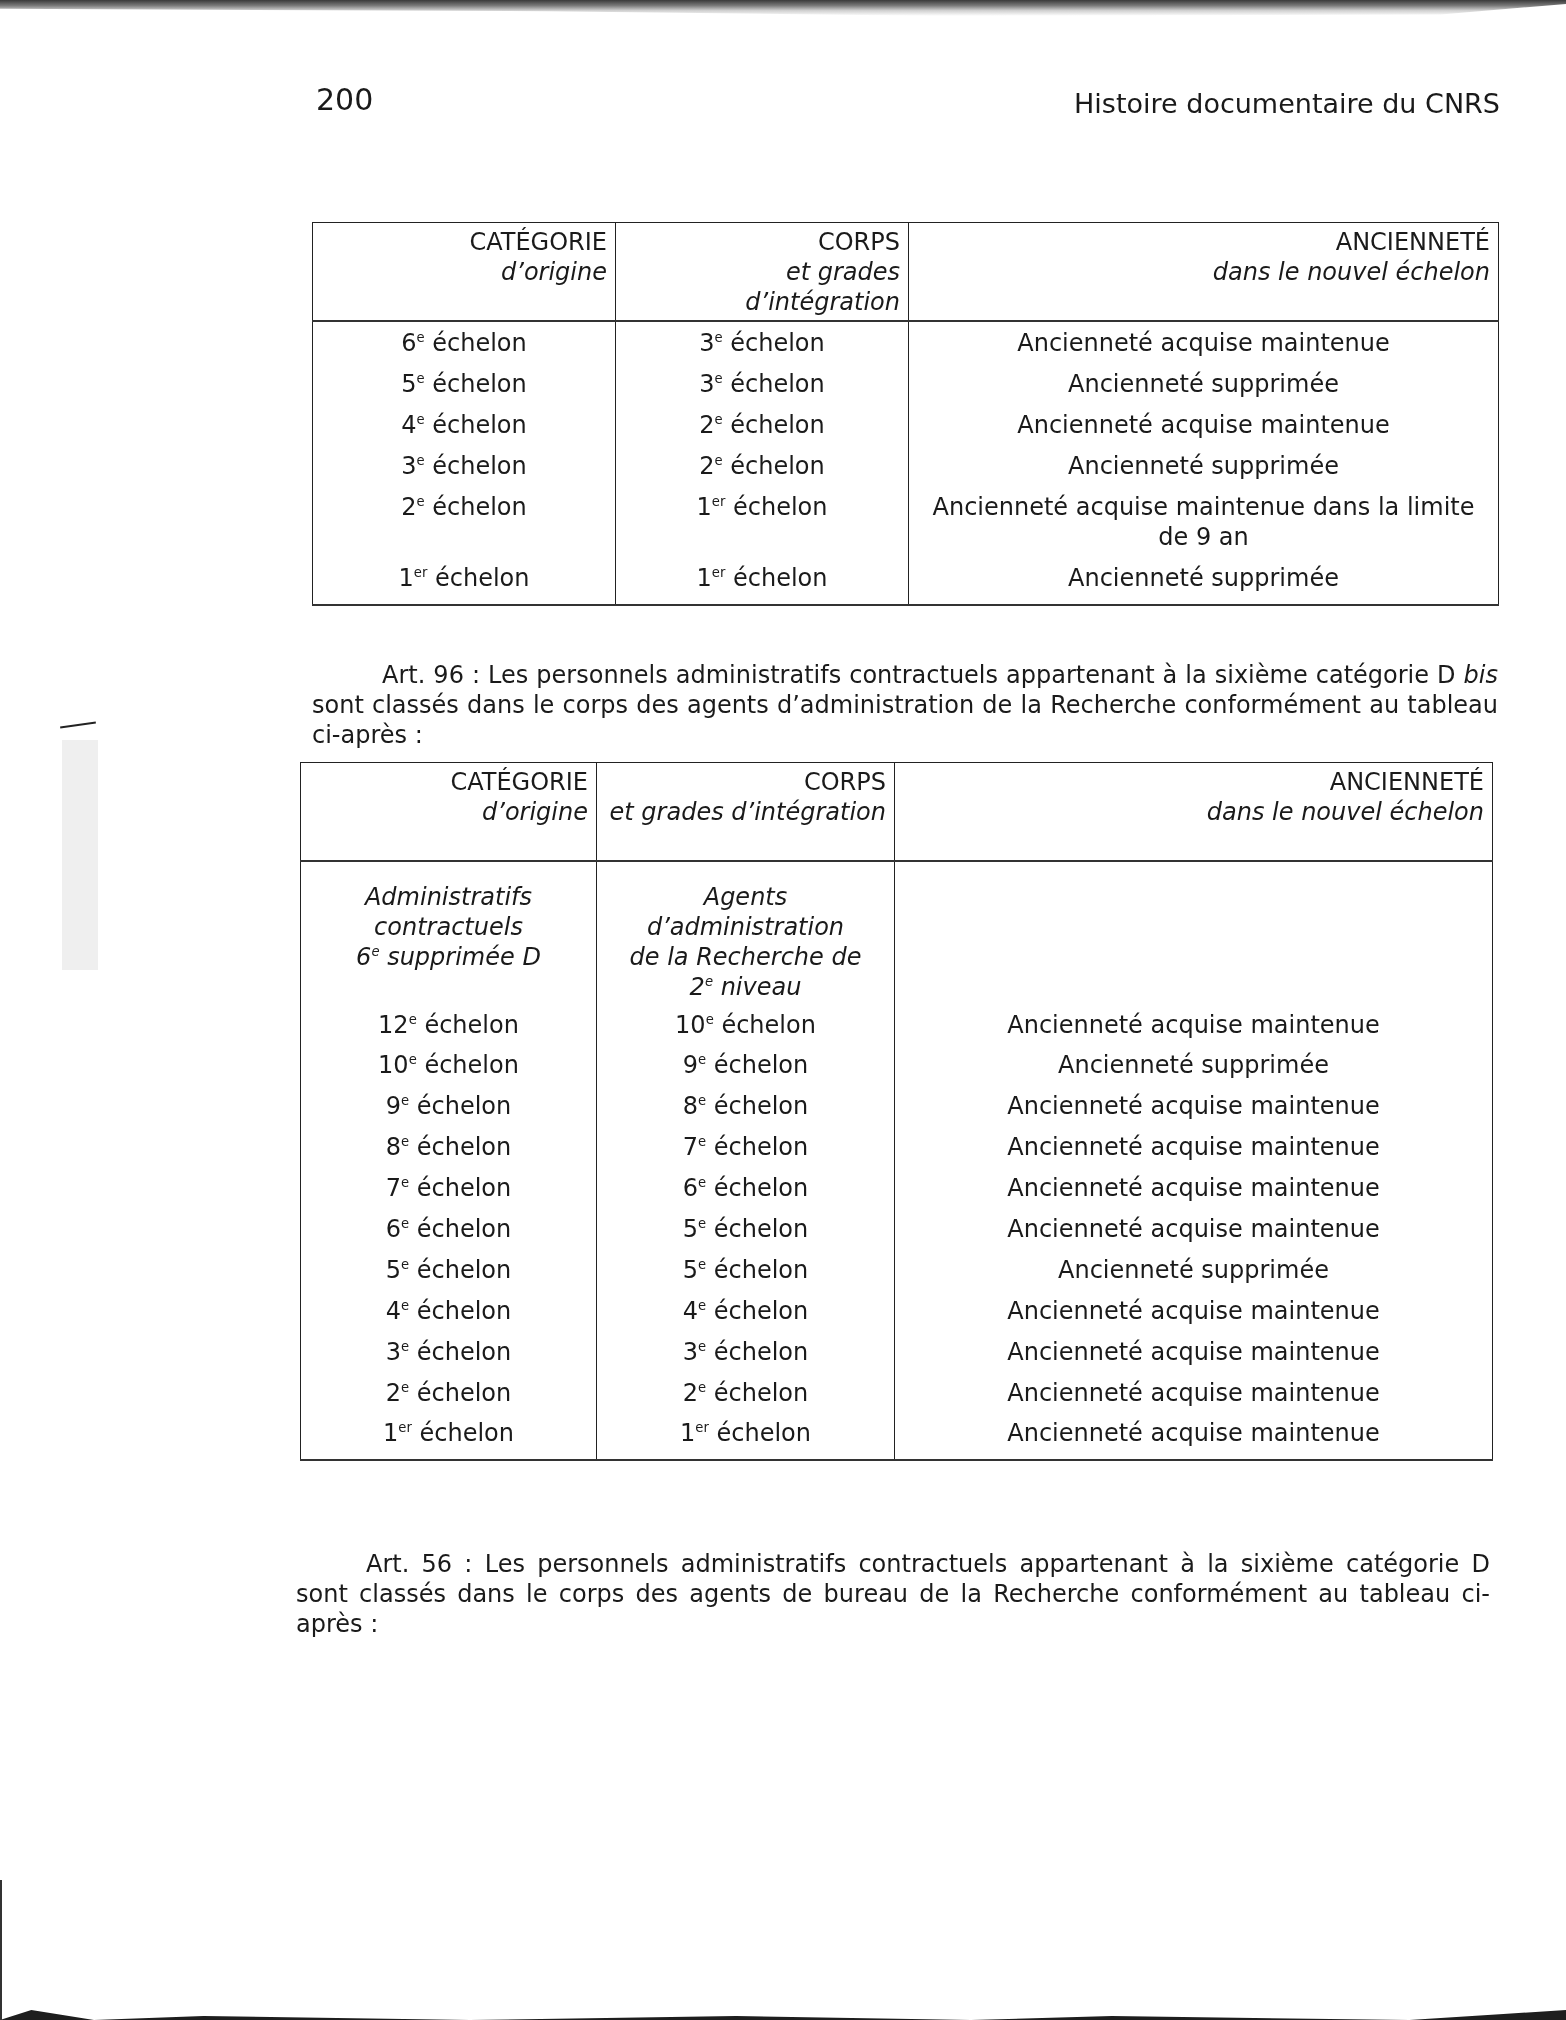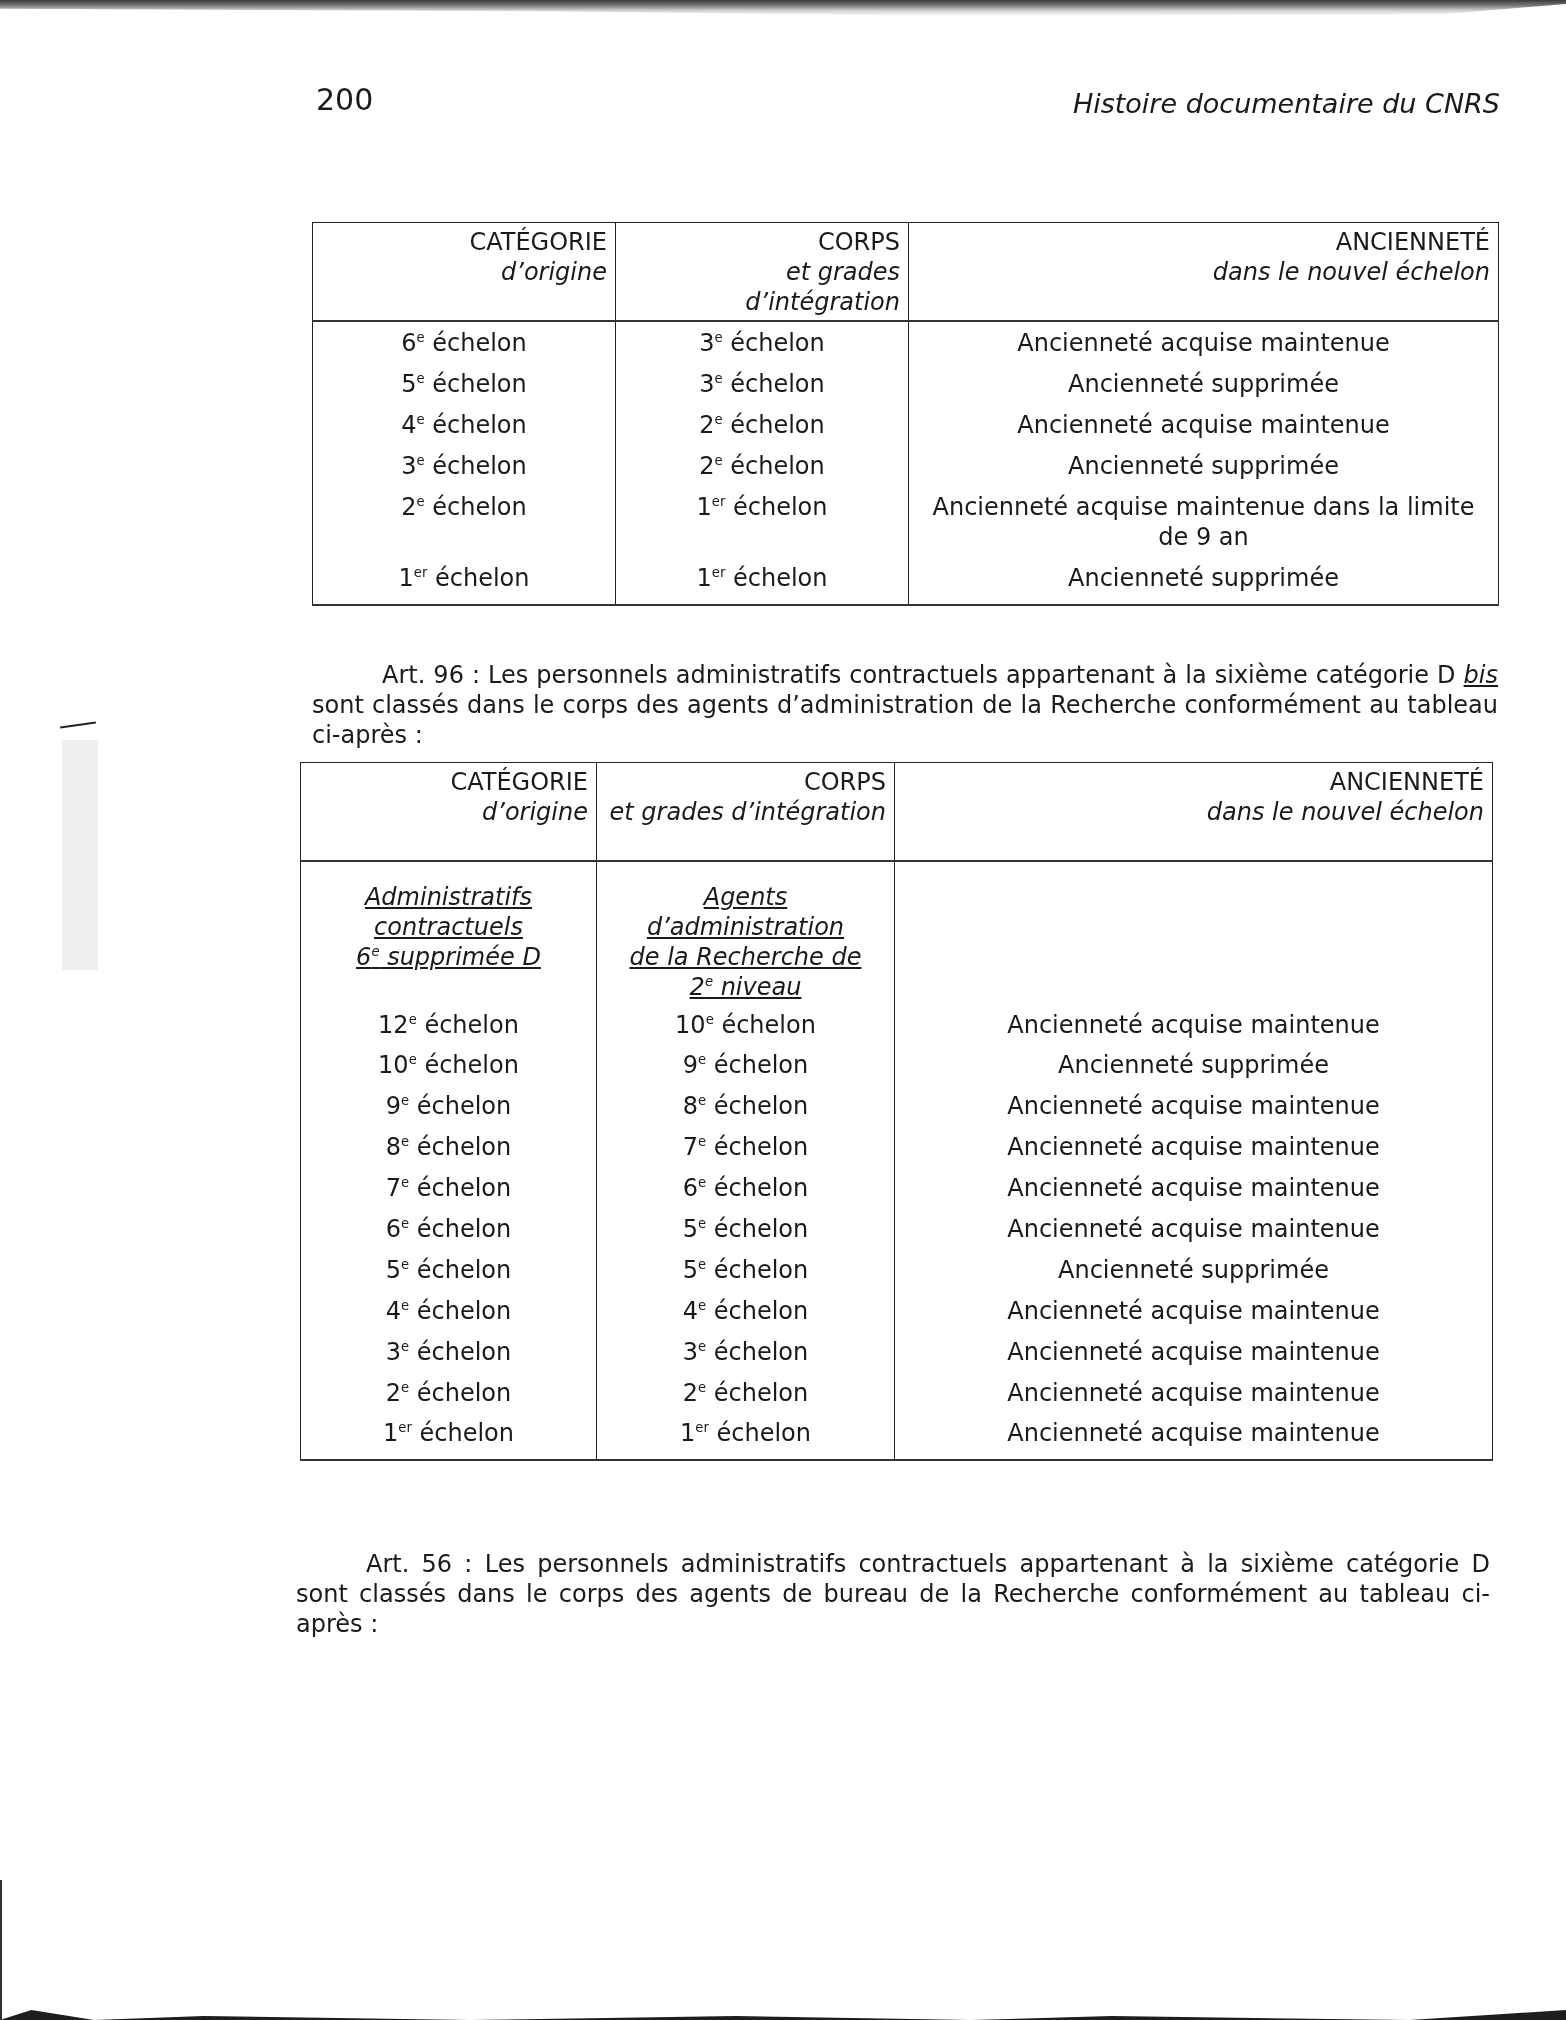--- a/index.html
+++ b/index.html
@@ -27,36 +27,36 @@
   }
   .margin-mark {
     position: absolute; left: 60px; top: 724px; width: 36px; height: 2px;
     background: #222; transform: rotate(-8deg);
   }
   .running-head {
     position: absolute; top: 82px; left: 316px; width: 1184px; height: 40px;
     font-size: 30px;
   }
   .page-number { position: absolute; left: 0; top: 0; }
-  .book-title { position: absolute; right: 0; top: 6px; font-style: italic; font-size: 27px; }
+  .book-title { position: absolute; right: 0; top: 6px; font-size: 27px; }
 
   table.grid {
     position: absolute; border-collapse: collapse; table-layout: fixed;
     font-size: 24px; line-height: 30px;
   }
   table.grid th, table.grid td {
     border-left: 1.5px solid #222; border-right: 1.5px solid #222;
     text-align: center; vertical-align: top; padding: 0 8px;
     font-weight: normal;
   }
   table.grid thead th { border-top: 1.5px solid #222; border-bottom: 2px solid #333; padding-top: 4px; padding-bottom: 0; text-align: right; }
   table.grid tbody tr:last-child td { border-bottom: 2px solid #333; }
   .hdr-main { display: block; }
   .hdr-sub { display: block; font-style: italic; }
-  .it { font-style: italic; text-decoration: underline; }
+  .it { font-style: italic; }
   sup { font-size: 0.55em; vertical-align: 0.7em; line-height: 0; }
 
   #table1 { left: 312px; top: 222px; width: 1186px; }
   #table1 thead tr { height: 98px; }
   #table1 tbody td { height: 41px; }
   #table1 tbody tr:first-child td { padding-top: 6px; }
   #table1 tbody tr.tall td { height: 71px; }
 
   #table2 { left: 300px; top: 762px; width: 1192px; }
   #table2 thead tr { height: 98px; }

